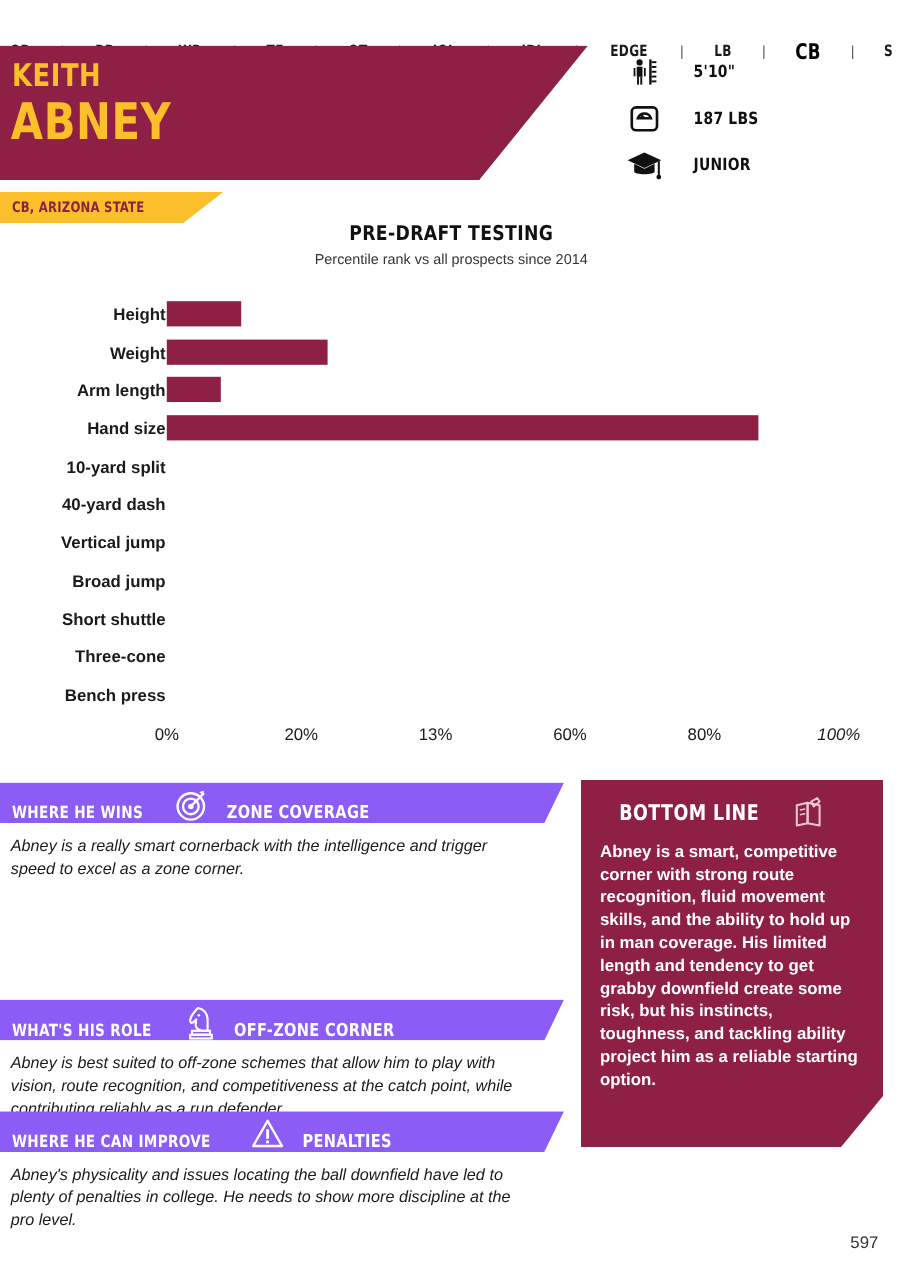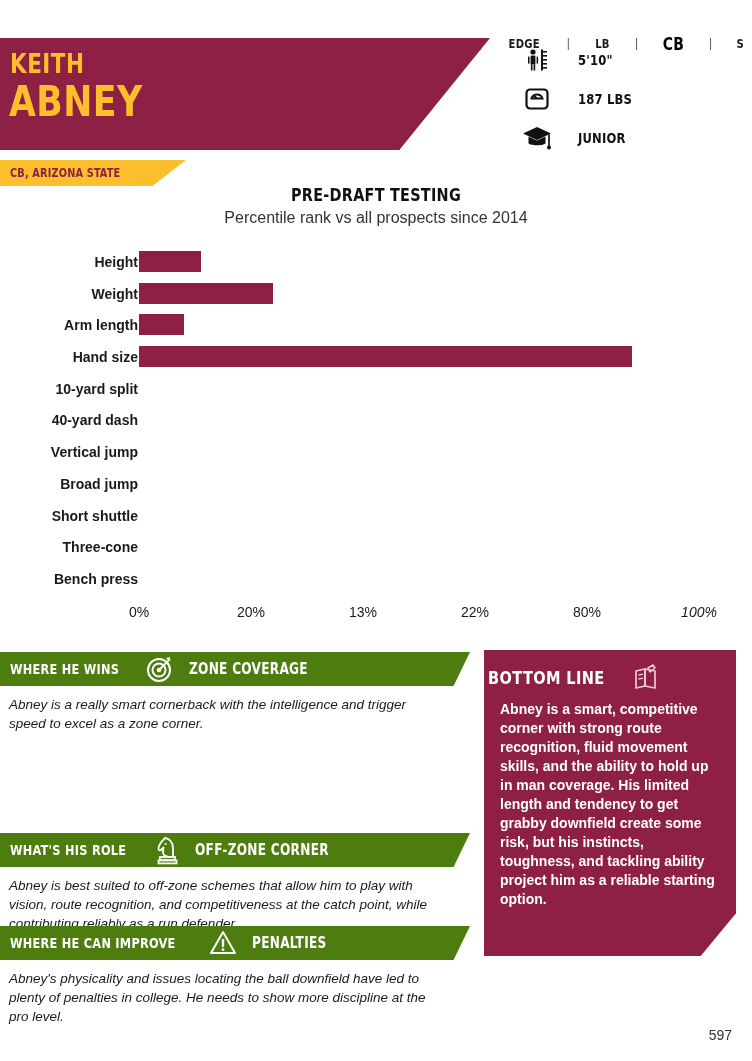--- a/index.html
+++ b/index.html
@@ -71,42 +71,42 @@
 
   
   .chart-title {
     position: absolute; left: 0; top: 185px; width: 752px; text-align: center;
     font-family: "DejaVu Sans Condensed", "Liberation Sans Narrow", "Liberation Sans", sans-serif;
     font-size: 17px; font-weight: 700; color: #111; letter-spacing: 0.3px;
     transform: scaleX(0.94);
   }
   .chart-sub {
     position: absolute; left: 0; top: 209px; width: 752px; text-align: center;
-    font-size: 16px; color: #333;
+    font-size: 12px; color: #333;
   }
   .chart { position: absolute; left: 0; top: 248px; width: 752px; height: 340px; }
   .brow { position: relative; height: 31.7px; }
   .blabel {
     position: absolute; right: 614px; top: 6px; width: 200px; text-align: right;
     font-size: 14px; font-weight: 700; color: #1a1a1a; white-space: nowrap;
   }
   .btrack { position: absolute; left: 139px; top: 3px; height: 21px; width: 560px; }
   .bfill { height: 21px; background: #8e1f45; }
   .xaxis { position: absolute; left: 0; top: 604px; width: 752px; height: 24px; }
   .xtick {
     position: absolute; top: 0; font-size: 14px; color: #1a1a1a;
     transform: translateX(-50%); white-space: nowrap;
   }
 
   
   .sect { position: absolute; left: 0; width: 470px; }
   .sect-head {
-    position: relative; height: 34px; background: #4d7c0f;
+    position: relative; height: 34px; background: #8b5cf6;
     clip-path: polygon(0 0, 100% 0, 96.5% 100%, 0 100%);
-    display: flex; align-items: center;
+    display: flex; align-items: flex-end;
   }
   .sect-head .lab {
     font-family: "DejaVu Sans Condensed", "Liberation Sans Narrow", "Liberation Sans", sans-serif;
     font-size: 14px; font-weight: 700; color: #fff; letter-spacing: 0.3px;
     margin-left: 10px; transform: scaleX(0.9); transform-origin: left center;
   }
   .sect-head .hicon { margin-left: 14px; display: flex; align-items: center; }
   .sect-head .val {
     font-family: "DejaVu Sans Condensed", "Liberation Sans Narrow", "Liberation Sans", sans-serif;
     font-size: 15px; font-weight: 700; color: #fff; letter-spacing: 0.3px;
@@ -116,21 +116,21 @@
     margin-top: 9px; padding-left: 9px; padding-right: 30px;
     font-size: 13.5px; line-height: 19px; color: #1a1a1a; font-style: italic;
   }
 
   
   .bottomline {
     position: absolute; left: 484px; top: 650px; width: 252px; height: 306px;
     background: #8e1f45;
     clip-path: polygon(0 0, 100% 0, 100% 86%, 86% 100%, 0 100%);
   }
-  .bl-head { display: flex; align-items: center; padding: 14px 0 0 4px; }
+  .bl-head { display: flex; align-items: center; padding: 14px 0 0 32px; }
   .bl-head .t {
     font-family: "DejaVu Sans Condensed", "Liberation Sans Narrow", "Liberation Sans", sans-serif;
     font-size: 18px; font-weight: 700; color: #fff; letter-spacing: 0.4px;
     transform: scaleX(0.9); transform-origin: left center;
   }
   .bl-head .i { margin-left: 14px; display: flex; align-items: center; }
   .bl-body {
     padding: 10px 18px 0 16px;
     font-size: 14px; font-weight: 700; line-height: 19px; color: #fff;
   }
@@ -287,21 +287,21 @@
         <div class="blabel">Bench press</div>
         <div class="btrack">
           <div class="bfill" style="width: 0px; background: rgb(142, 31, 69);"></div>
         </div>
       </div>
     </div>
   <div class="xaxis" id="xaxis">
       <div class="xtick" style="left: 139px;">0%</div>
       <div class="xtick" style="left: 251px;">20%</div>
       <div class="xtick" style="left: 363px;">13%</div>
-      <div class="xtick" style="left: 475px;">22%</div>
+      <div class="xtick" style="left: 475px;">60%</div>
       <div class="xtick" style="left: 587px;">80%</div>
       <div class="xtick" style="left: 699px; font-style: italic;">100%</div>
     </div>
 
   <div class="sect" style="top:652px">
     <div class="sect-head">
       <div class="lab">WHERE HE WINS</div>
       <div class="hicon">
         <svg width="30" height="30" viewBox="0 0 30 30">
           <circle cx="14" cy="16" r="11" fill="none" stroke="#fff" stroke-width="2"></circle>

